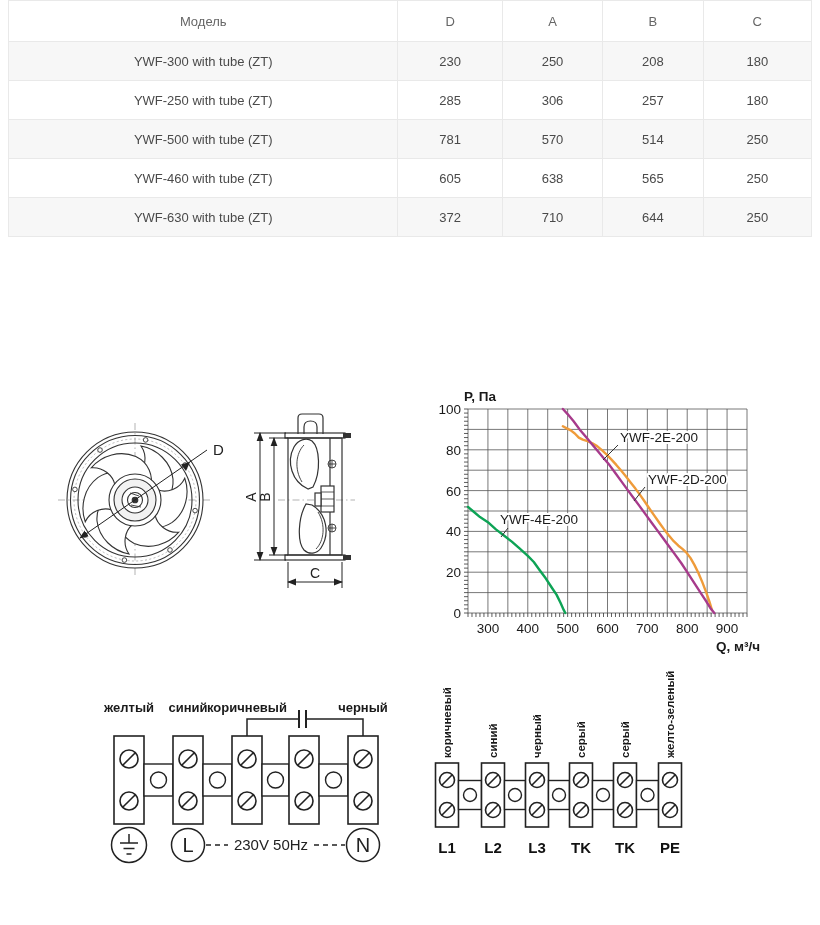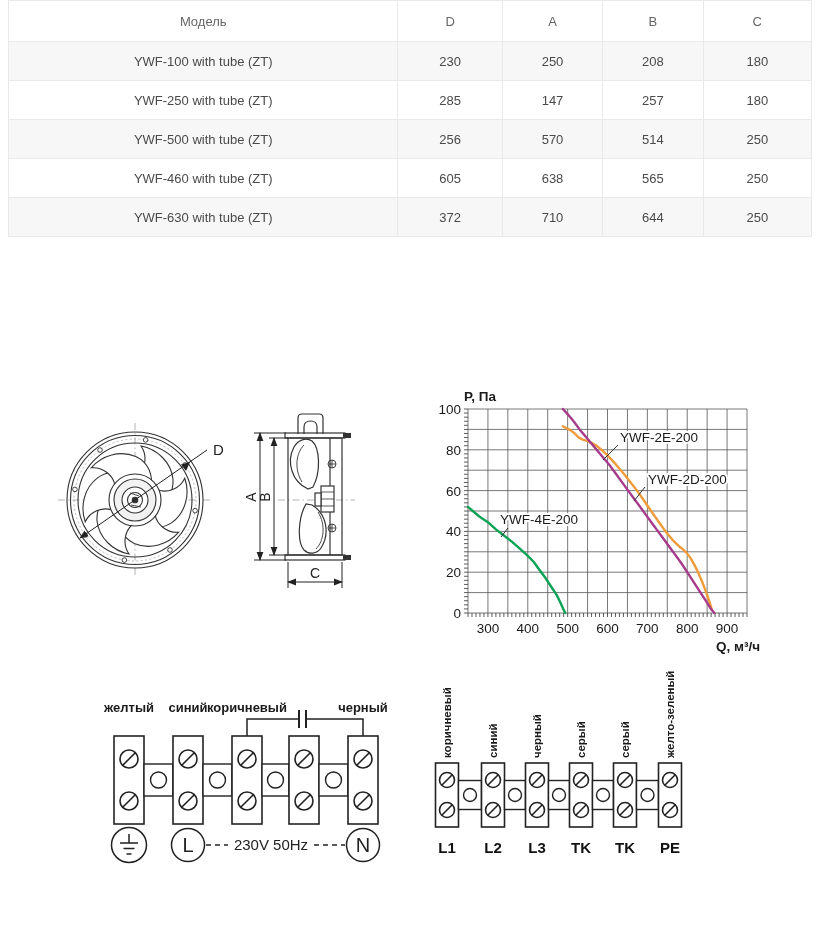--- a/index.html
+++ b/index.html
@@ -34,36 +34,36 @@
           <tr id="dims-head">
             <th>Модель</th>
             <th>D</th>
             <th>A</th>
             <th>B</th>
             <th>C</th>
           </tr>
         </thead>
       <tbody id="dims-body">
           <tr>
-            <td>YWF-100 with tube (ZT)</td>
+            <td>YWF-300 with tube (ZT)</td>
             <td>230</td>
             <td>250</td>
             <td>208</td>
             <td>180</td>
           </tr>
           <tr>
             <td>YWF-250 with tube (ZT)</td>
             <td>285</td>
-            <td>147</td>
+            <td>306</td>
             <td>257</td>
             <td>180</td>
           </tr>
           <tr>
             <td>YWF-500 with tube (ZT)</td>
-            <td>256</td>
+            <td>781</td>
             <td>570</td>
             <td>514</td>
             <td>250</td>
           </tr>
           <tr>
             <td>YWF-460 with tube (ZT)</td>
             <td>605</td>
             <td>638</td>
             <td>565</td>
             <td>250</td>

